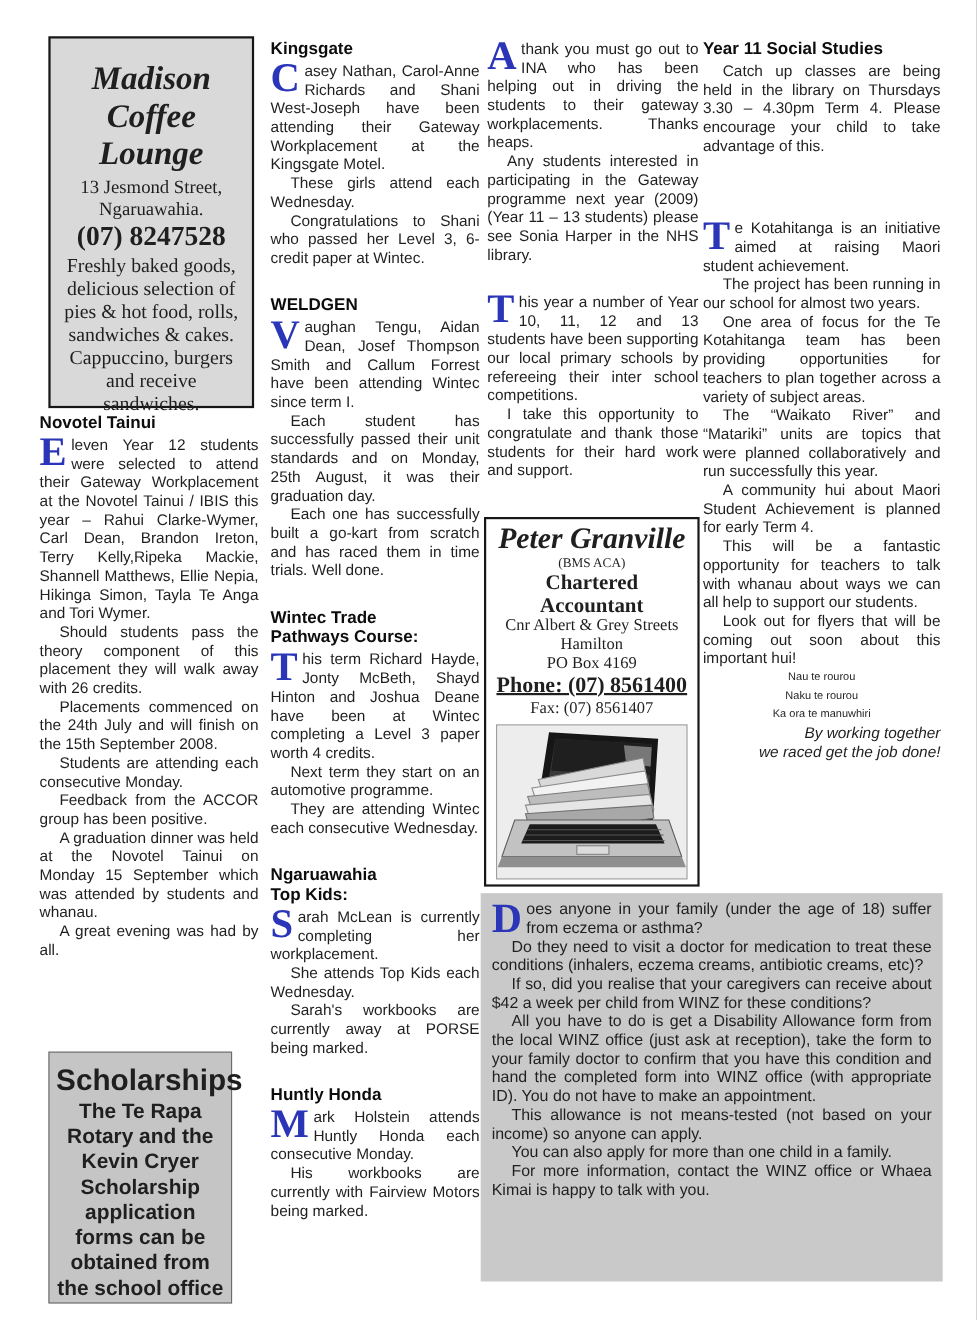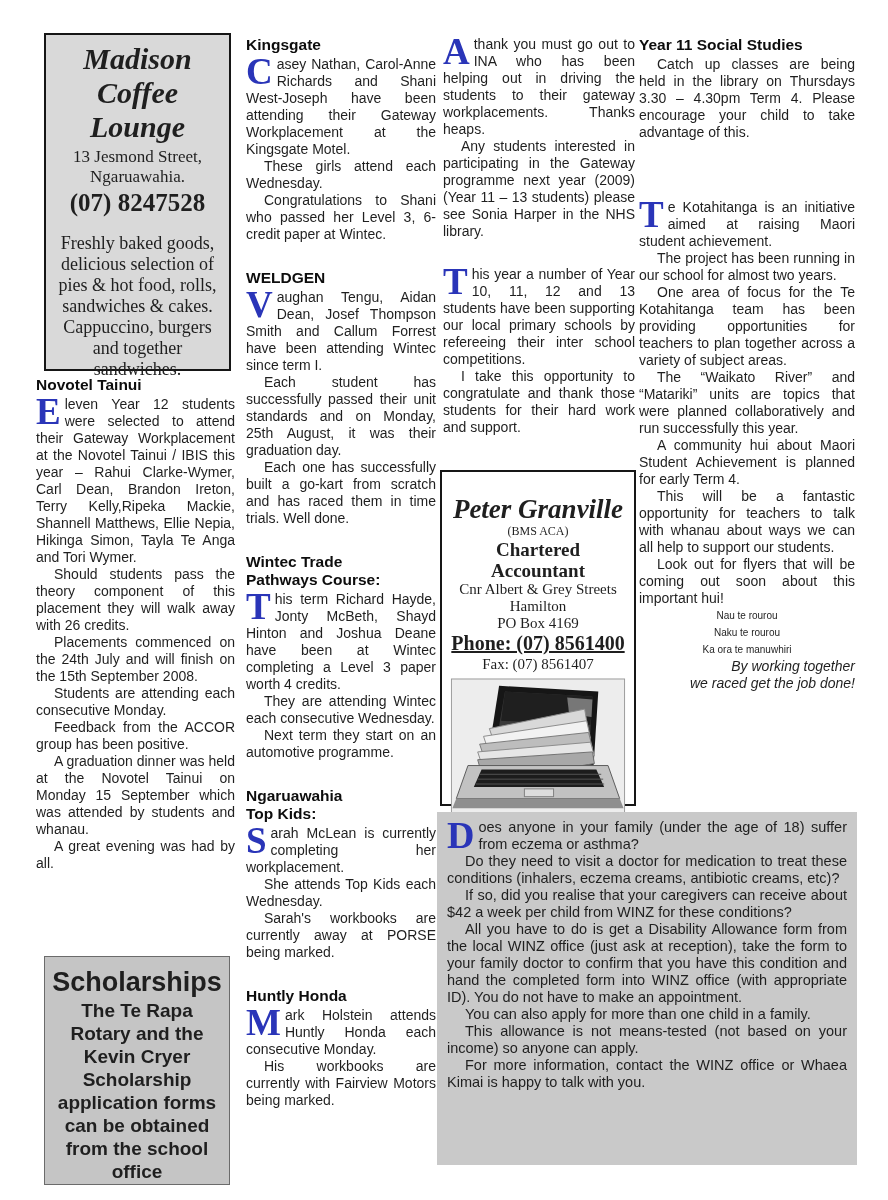--- a/index.html
+++ b/index.html
@@ -32,41 +32,41 @@
     font-size:37px;line-height:29px;color:var(--blue);
     margin:1px 4px 0 0;
   }
   .center-line{font-size:10px;line-height:17px;text-align:center;}
   .italic-line{font-size:14px;line-height:17px;text-align:right;font-style:italic;}
 
   
   .madison{
     position:absolute;left:44px;top:33px;width:187px;height:338px;
     background:var(--adbg);border:2px solid #161616;text-align:center;
-    font-family:"Liberation Serif",serif;padding:7px 4px;
+    font-family:"Liberation Serif",serif;padding:20px 4px;
   }
   .madison .ad-title{font-weight:bold;font-style:italic;font-size:30px;line-height:34px;}
   .madison .ad-addr{font-size:17px;line-height:20px;margin-top:3px;text-align:center;}
   .madison .ad-phone{font-weight:bold;font-size:25px;line-height:29px;margin-top:1px;}
-  .madison .ad-desc{font-size:18px;line-height:21px;margin-top:16px;}
+  .madison .ad-desc{font-size:18px;line-height:21px;margin-top:1px;}
 
   
   .scholarships{
-    position:absolute;left:44px;top:956px;width:186px;height:229px;
+    position:absolute;left:44px;top:956px;width:167px;height:229px;
     background:var(--boxbg);border:1px solid #6b6b6b;text-align:center;
     padding:10px 6px;
   }
   .sch-title{font-weight:bold;font-size:27px;line-height:31px;}
   .sch-body{font-weight:bold;font-size:19px;line-height:23px;margin-top:1px;}
 
   
   .granville{
     position:absolute;left:440px;top:470px;width:196px;height:336px;
     background:#ffffff;border:2px solid #161616;text-align:center;
-    font-family:"Liberation Serif",serif;padding:22px 3px;
+    font-family:"Liberation Serif",serif;padding:2px 3px;
   }
   .gr-name{font-weight:bold;font-style:italic;font-size:27px;line-height:30px;}
   .gr-qual{font-size:12px;line-height:15px;}
   .gr-title{font-weight:bold;font-size:19px;line-height:21px;}
   .gr-addr{font-size:15px;line-height:17px;}
   .gr-phone{font-weight:bold;font-size:20px;line-height:23px;text-decoration:underline;}
   .gr-fax{font-size:15px;line-height:18px;}
   .gr-photo{display:block;margin:5px auto 0 auto;}
 
   
@@ -93,21 +93,21 @@
         <div>13 Jesmond Street,</div>
         <div>Ngaruawahia.</div>
       </div>
     <div class="ad-phone">(07) 8247528</div>
     <div class="ad-desc">
         <div>Freshly baked goods,</div>
         <div>delicious selection of</div>
         <div>pies &amp; hot food, rolls,</div>
         <div>sandwiches &amp; cakes.</div>
         <div>Cappuccino, burgers</div>
-        <div>and together</div>
+        <div>and receive</div>
         <div>sandwiches.</div>
       </div>
   </div>
 
   <div id="col1" class="col">
       <div class="article">
         <div class="art-heading">
           <div>Novotel Tainui</div>
         </div>
         <p><span class="drop">E</span>leven Year 12 students were selected to attend their Gateway Workplacement at the Novotel Tainui / IBIS this year – Rahui Clarke-Wymer, Carl Dean, Brandon Ireton, Terry Kelly,Ripeka Mackie, Shannell Matthews, Ellie Nepia, Hikinga Simon, Tayla Te Anga and Tori Wymer.</p>
@@ -135,22 +135,22 @@
         <p><span class="drop">V</span>aughan Tengu, Aidan Dean, Josef Thompson Smith and Callum Forrest have been attending Wintec since term I.</p>
         <p class="indent">Each student has successfully passed their unit standards and on Monday, 25th August, it was their graduation day.</p>
         <p class="indent">Each one has successfully built a go-kart from scratch and has raced them in time trials.  Well done.</p>
       </div>
       <div class="article">
         <div class="art-heading">
           <div>Wintec Trade</div>
           <div>Pathways Course:</div>
         </div>
         <p><span class="drop">T</span>his term Richard Hayde, Jonty McBeth, Shayd Hinton and Joshua Deane have been at Wintec completing a Level 3 paper worth 4 credits.</p>
+        <p class="indent">Next term they start on an automotive programme.</p>
         <p class="indent">They are attending Wintec each consecutive Wednesday.</p>
-        <p class="indent">Next term they start on an automotive programme.</p>
       </div>
       <div class="article">
         <div class="art-heading">
           <div>Ngaruawahia</div>
           <div>Top Kids:</div>
         </div>
         <p><span class="drop">S</span>arah McLean is currently completing her workplacement.</p>
         <p class="indent">She attends Top Kids each Wednesday.</p>
         <p class="indent">Sarah's workbooks are currently away at PORSE being marked.</p>
       </div>
@@ -238,19 +238,19 @@
       <polygon points="6,124 174,124 178,134 2,134" fill="#8f8f8f"></polygon>
     </svg>
   </div>
 
   <div class="winz">
       <div class="article">
         <p><span class="drop">D</span>oes anyone in your family (under the age of 18) suffer from eczema or asthma?</p>
         <p class="indent">Do they need to visit a doctor for medication to treat these conditions (inhalers, eczema creams, antibiotic creams, etc)?</p>
         <p class="indent">If so, did you realise that your caregivers can receive about $42 a week per child from WINZ for these conditions?</p>
         <p class="indent">All you have to do is get a Disability Allowance form from the local WINZ office (just ask at reception), take the form to your family doctor to confirm that you have this condition and hand the completed form into WINZ office (with appropriate ID).  You do not have to make an appointment.</p>
+        <p class="indent">This allowance is not means-tested (not based on your income) so anyone can apply.</p>
         <p class="indent">You can also apply for more than one child in a family.</p>
-        <p class="indent">This allowance is not means-tested (not based on your income) so anyone can apply.</p>
         <p class="indent">For more information, contact the WINZ office or Whaea Kimai is happy to talk with you.</p>
       </div>
     </div>
 
 </div>
 
 </body></html>

